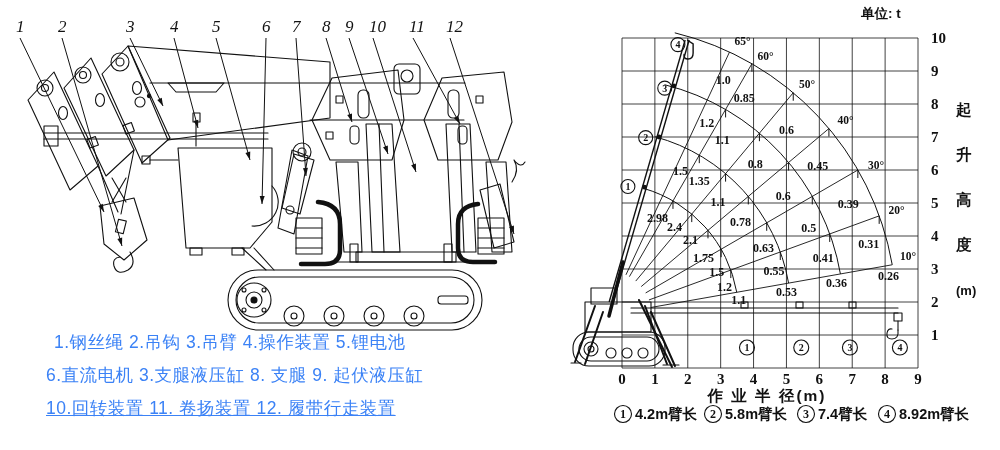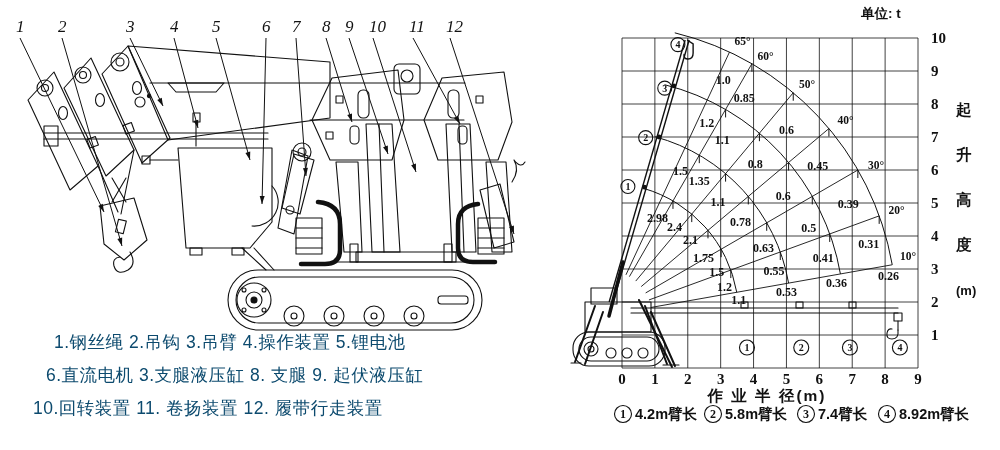--- a/index.html
+++ b/index.html
@@ -3,24 +3,24 @@
 <meta charset="utf-8">
 <style>
   html,body{margin:0;padding:0;background:#fff;}
   .page{position:relative;width:1000px;height:450px;background:#fff;overflow:hidden;
         font-family:"Liberation Sans",sans-serif;color:#111;}
   svg{position:absolute;top:0;}
   #left-svg{left:0;}
   #chart-svg{left:565px;}
   .lineart{stroke:#111;fill:none;stroke-width:1.1;stroke-linejoin:round;stroke-linecap:round;}
   .captions{position:absolute;left:0;top:0;width:560px;}
-  .cap{position:absolute;white-space:nowrap;font-size:17.5px;letter-spacing:.5px;color:#0c4a6e;}
+  .cap{position:absolute;white-space:nowrap;font-size:17.5px;letter-spacing:.5px;color:#3b82f6;}
   .cap1{left:54px;top:330px;}
   .cap2{left:46px;top:363px;}
-  .cap3{left:33px;top:396px;}
+  .cap3{left:46px;top:396px;text-decoration:underline;}
 </style>
 </head>
 <body>
 
 <div class="page">
 
   <svg id="left-svg" width="565" height="450" viewBox="0 0 565 450">
     <g class="lineart">
 
       <g>

